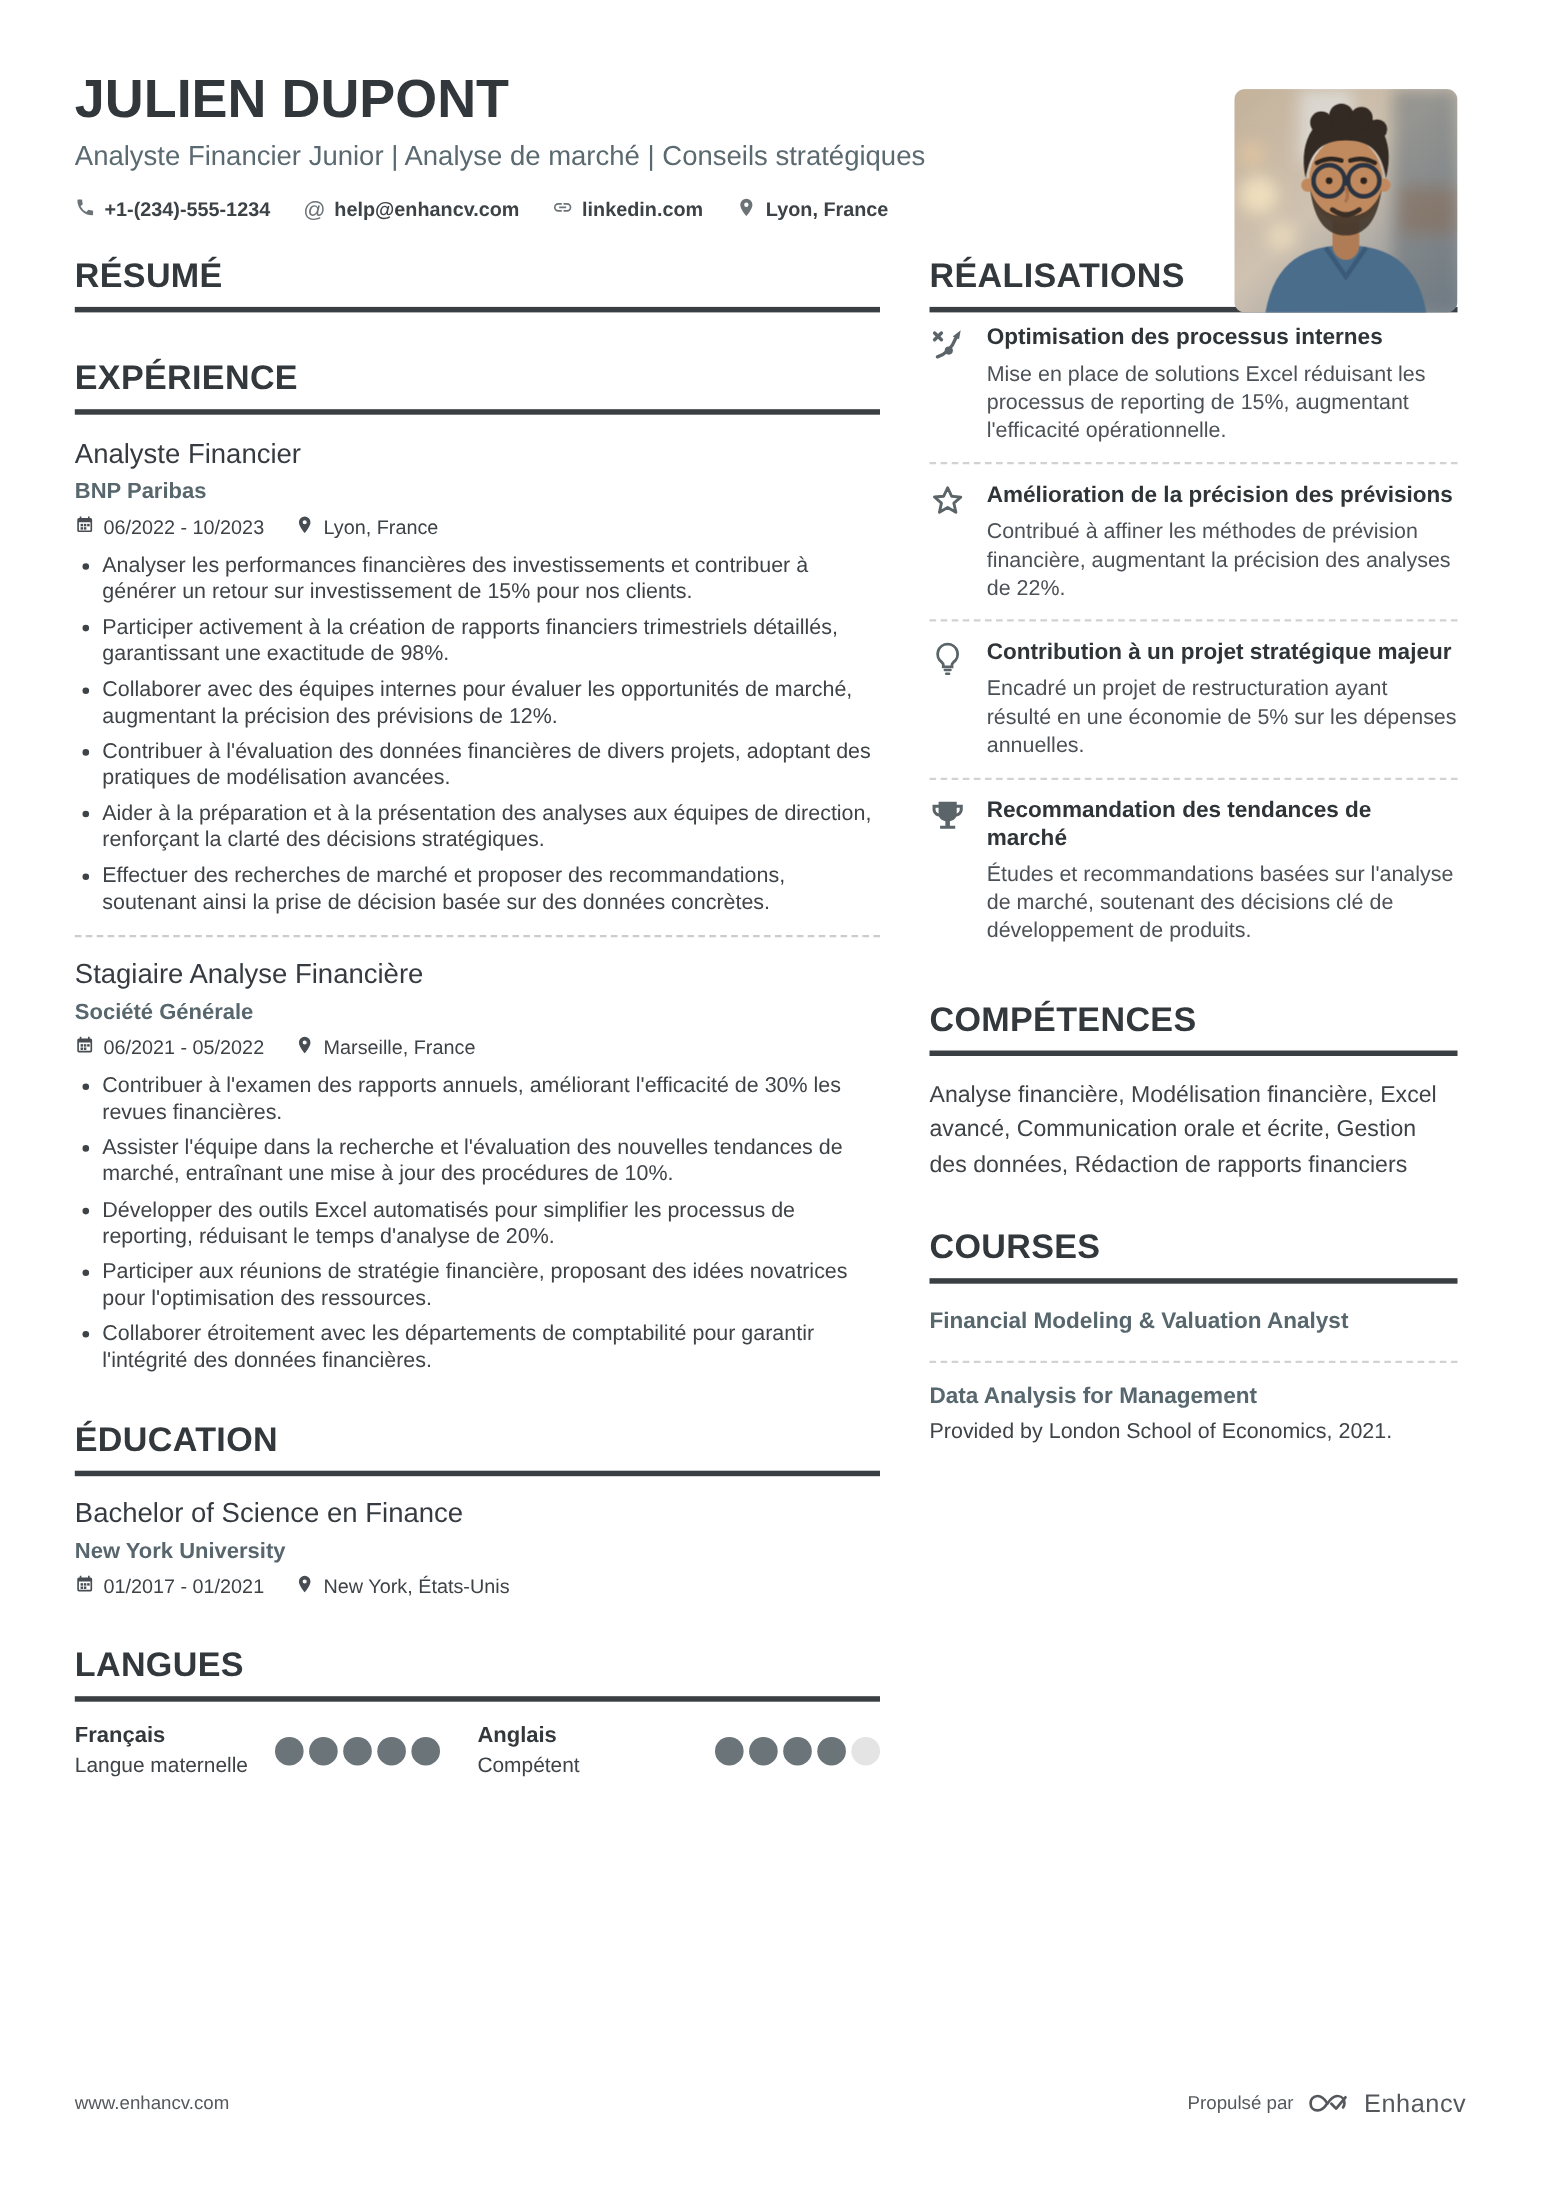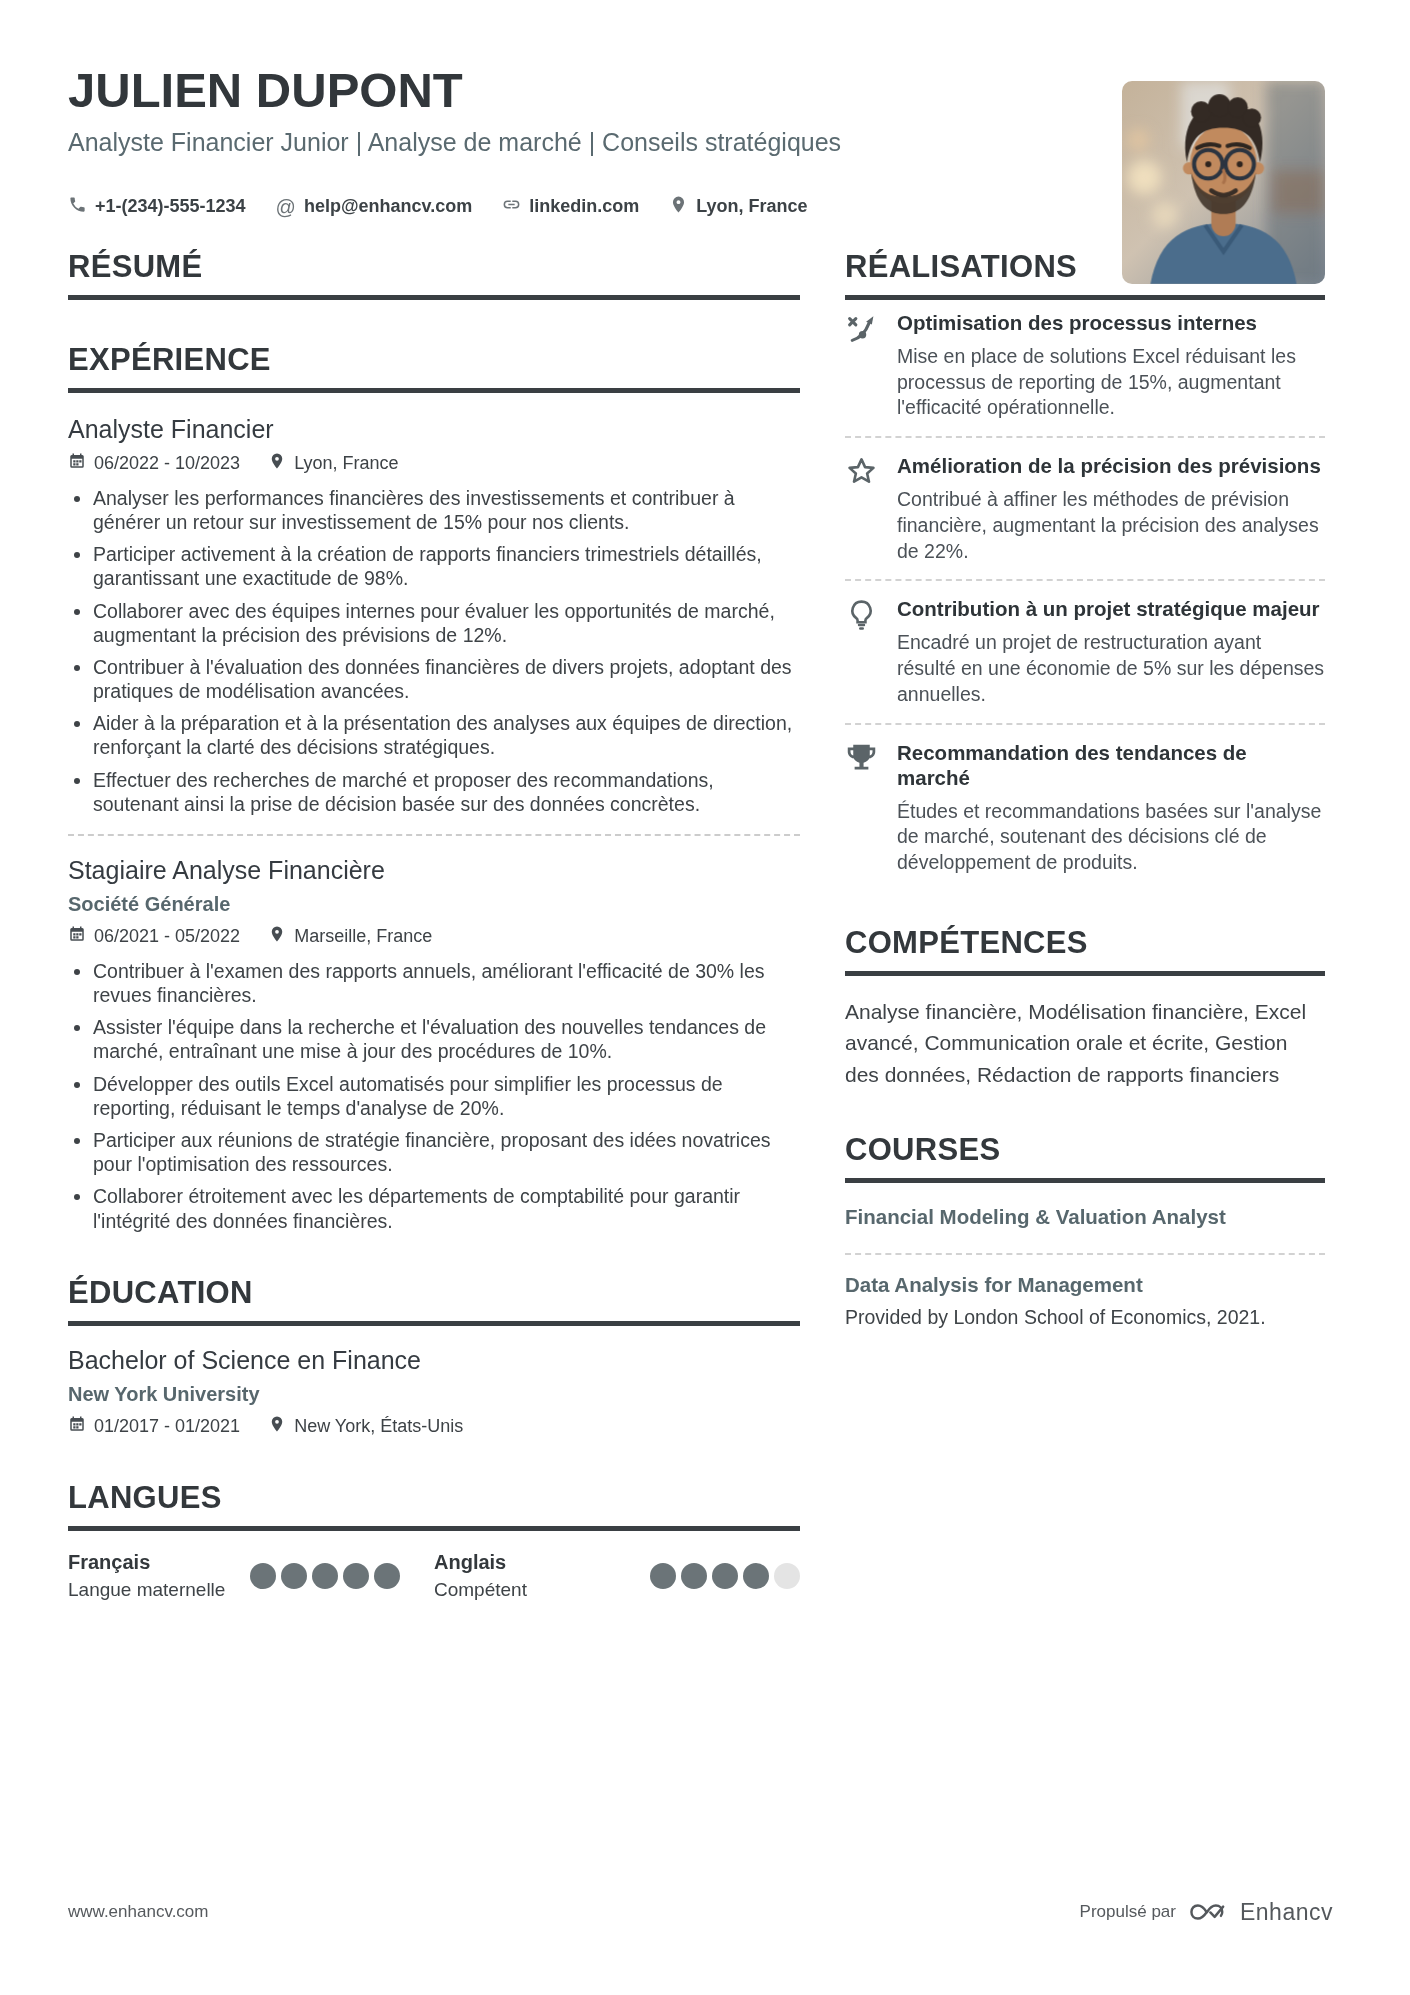--- a/index.html
+++ b/index.html
@@ -9,21 +9,21 @@
     font-family:"Liberation Sans", sans-serif;
     color:#3e4347;
     position:relative;
   }
   .page { position:relative; width:1410px; height:1995px; padding:58px 85px 0 68px; overflow:hidden; }
 
   
   .header { position:relative; padding-right:240px; }
   .name { font-size:49px; font-weight:800; color:#32373b; letter-spacing:0px; line-height:1.08; margin:6px 0 0 0; }
   .headline { font-size:25px; font-weight:500; color:#5a6a70; margin-top:11px; }
-  .contact-row { display:flex; align-items:center; gap:30px; margin-top:38px; }
+  .contact-row { display:flex; align-items:center; gap:30px; margin-top:22px; }
   .contact-item { display:flex; align-items:center; gap:8px; font-size:18px; font-weight:700; color:#3c4246; }
   .contact-item svg { width:19px; height:19px; }
   .at-glyph { font-size:20px; font-weight:400; color:#6c7377; line-height:1; }
   .photo {
     position:absolute; top:17px; right:0px; width:203px; height:203px;
     border-radius:10px; overflow:hidden;
   }
   .photo svg { display:block; width:100%; height:100%; }
 
   
@@ -183,20 +183,21 @@
 
       <div class="section">
         <h2 class="section-title">RÉSUMÉ</h2>
       </div>
 
       <div class="section">
         <h2 class="section-title">EXPÉRIENCE</h2>
 
         <div class="job">
           <h3 class="job-title">Analyste Financier</h3>
+          <div class="company">BNP Paribas</div>
           <div class="meta-row">
             <span class="meta-item">
               <span>
                 <svg viewBox="0 0 24 24" fill="#474d52">
                     <path d="M19 4h-1V2h-2v2H8V2H6v2H5a2 2 0 0 0-2 2v13a2 2 0 0 0 2 2h14a2 2 0 0 0 2-2V6a2 2 0 0 0-2-2zm0 15H5V9h14v10z"></path>
                     <rect x="7" y="11" width="3" height="3"></rect>
                     <rect x="11" y="11" width="3" height="3"></rect>
                     <rect x="15" y="11" width="3" height="3"></rect>
                     <rect x="7" y="15" width="3" height="3"></rect>
                     <rect x="11" y="15" width="3" height="3"></rect>

